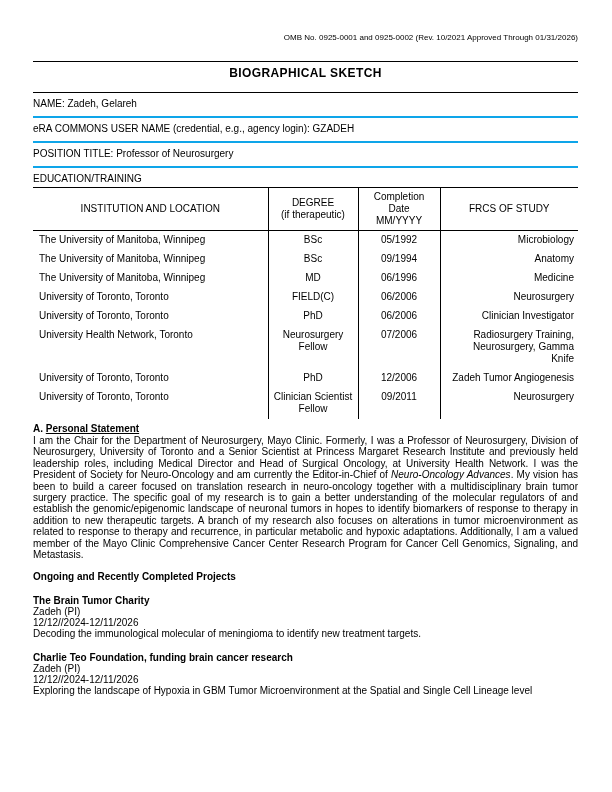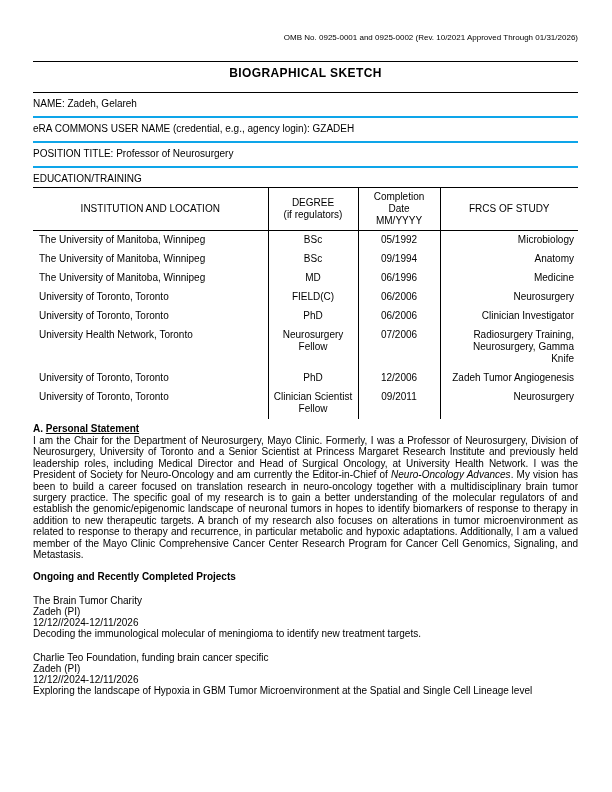--- a/index.html
+++ b/index.html
@@ -99,21 +99,21 @@
   .ps-paragraph .italic { font-style: italic; }
   .projects-heading {
     margin-top: 11px;
     font-weight: bold;
     line-height: 11px;
   }
   .project {
     margin-top: 13px;
   }
   .project-title {
-    font-weight: normal;
+    font-weight: bold;
     line-height: 11px;
   }
   .project-line {
     line-height: 11px;
   }
 </style>
 </head>
 <body>
 
 <div class="page">
@@ -135,21 +135,21 @@
         <col class="c1">
           <col class="c2">
           <col class="c3">
           <col class="c4">
       </colgroup>
       <thead>
         <tr>
           <th>INSTITUTION AND LOCATION</th>
           <th class="sep">
             <span class="hdr-line">DEGREE</span>
-            <span class="hdr-line">(if regulators)</span>
+            <span class="hdr-line">(if therapeutic)</span>
           </th>
           <th class="sep">
             <span class="hdr-line">Completion</span>
             <span class="hdr-line">Date</span>
             <span class="hdr-line">MM/YYYY</span>
           </th>
           <th class="sep">FRCS OF STUDY</th>
         </tr>
       </thead>
       <tbody>
@@ -211,20 +211,20 @@
     <div class="projects-heading">Ongoing and Recently Completed Projects</div>
 
     <div class="project">
       <div class="project-title">The Brain Tumor Charity</div>
       <div class="project-line">Zadeh (PI)</div>
       <div class="project-line">12/12//2024-12/11/2026</div>
       <div class="project-line">Decoding the immunological molecular of meningioma to identify new treatment targets.</div>
     </div>
 
     <div class="project">
-      <div class="project-title">Charlie Teo Foundation, funding brain cancer specific</div>
+      <div class="project-title">Charlie Teo Foundation, funding brain cancer research</div>
       <div class="project-line">Zadeh (PI)</div>
       <div class="project-line">12/12//2024-12/11/2026</div>
       <div class="project-line">Exploring the landscape of Hypoxia in GBM Tumor Microenvironment at the Spatial and Single Cell Lineage level</div>
     </div>
 
   </div>
 </div>
 
 </body></html>

